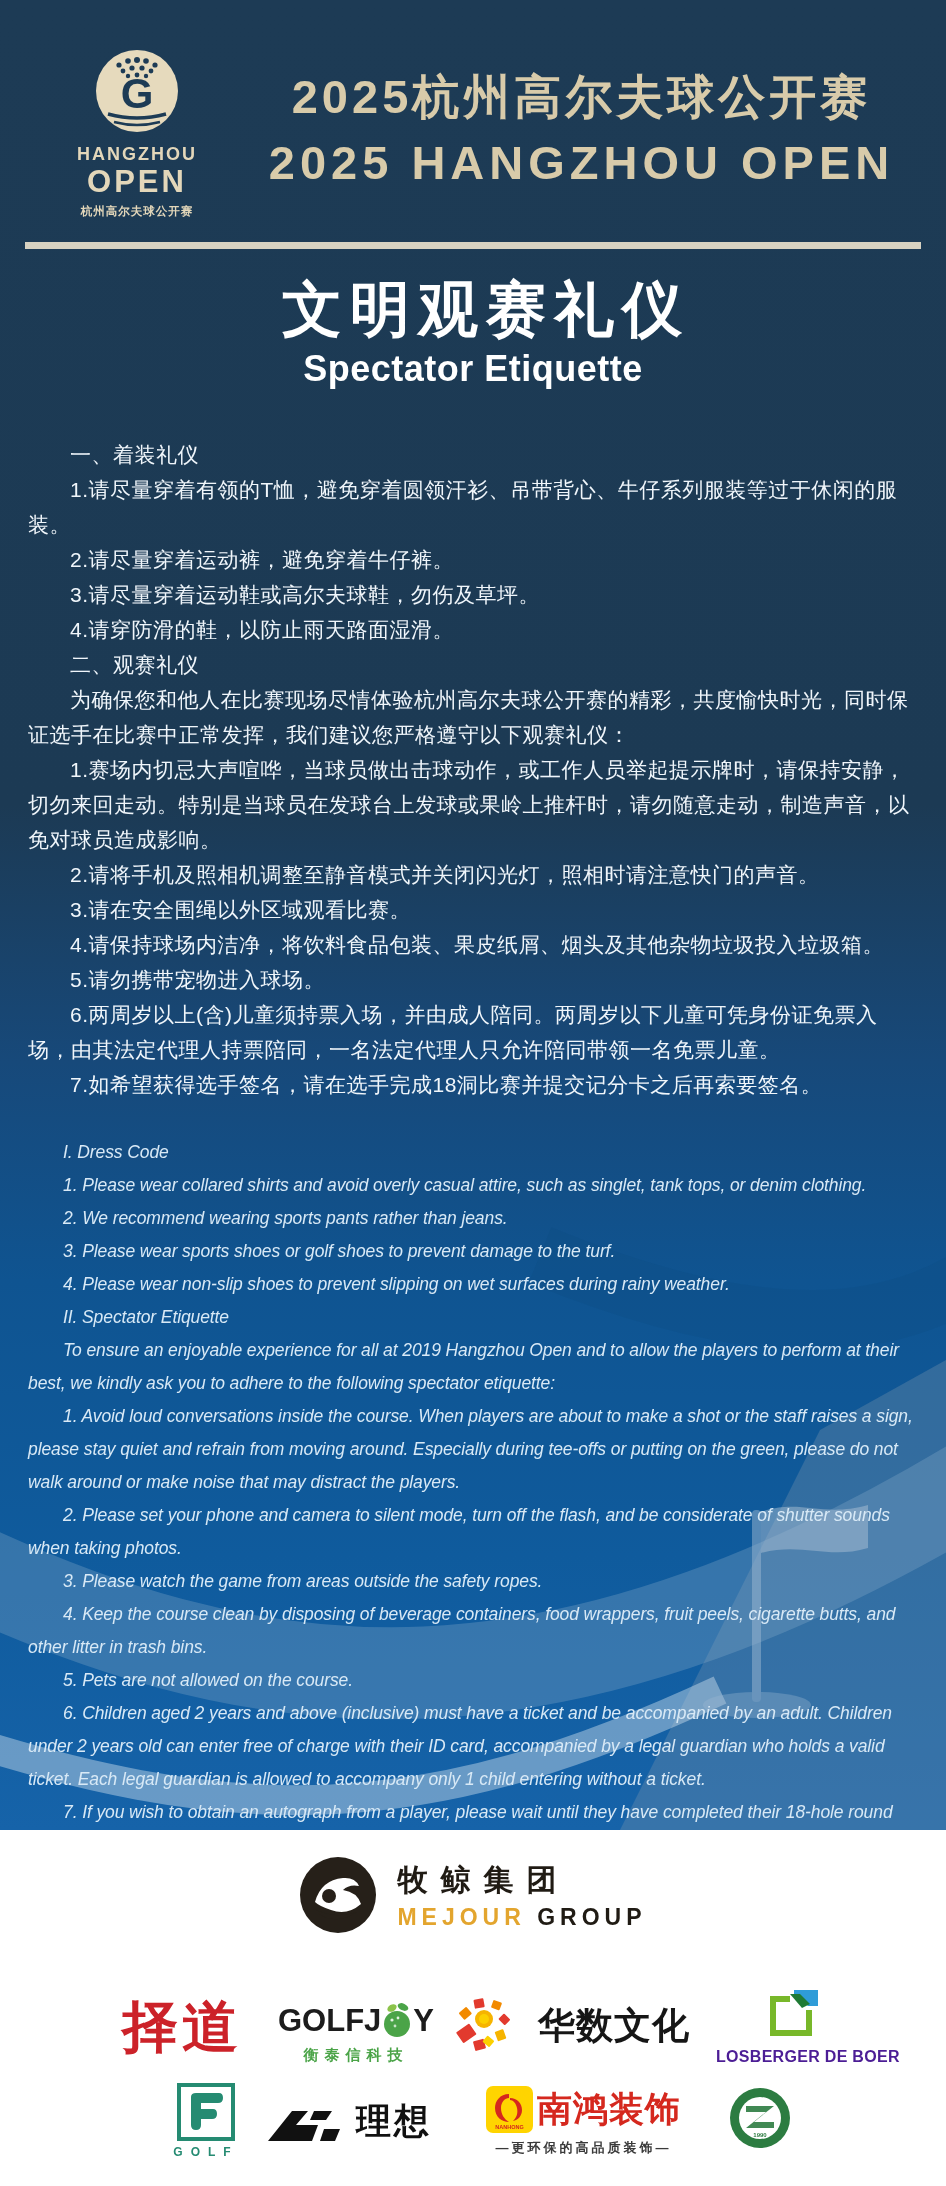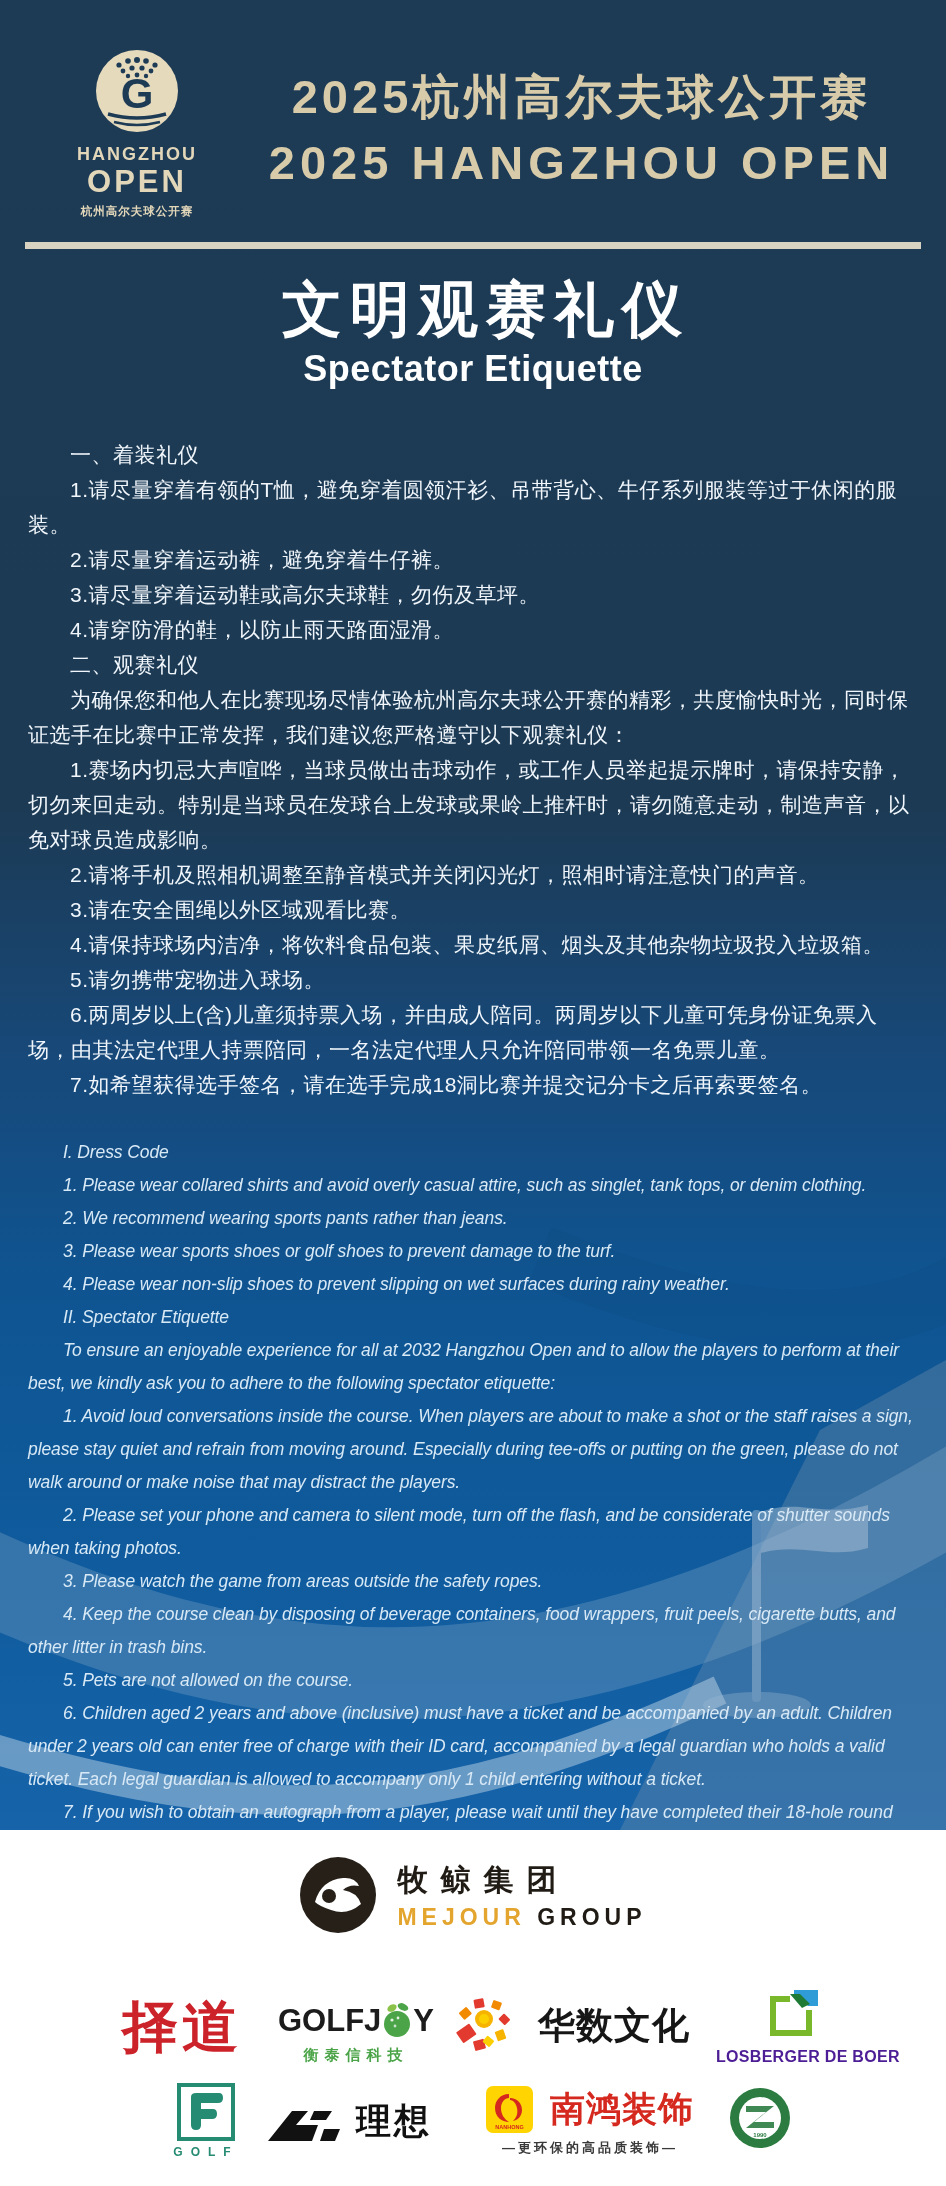--- a/index.html
+++ b/index.html
@@ -44,21 +44,21 @@
   .gj-sub{font-size:15px;color:#4ba448;font-weight:bold;letter-spacing:6px;margin-top:7px;white-space:nowrap;}
   .huashu{left:452px;top:163px;display:flex;align-items:center;gap:22px;}
   .hs-name{font-size:37px;font-weight:900;color:#161616;letter-spacing:1px;}
   .losberger{left:716px;top:160px;width:150px;}
   .lb-text{font-size:16px;color:#4c1d95;font-weight:600;letter-spacing:0.3px;margin-top:6px;white-space:nowrap;}
   .fila{left:160px;top:253px;width:92px;}
   .fila-golf{font-size:12px;font-weight:bold;color:#258b72;letter-spacing:8px;margin-top:4px;}
   .lixiang{left:268px;top:268px;display:flex;align-items:flex-end;gap:14px;}
   .lx-name{font-size:35px;font-weight:900;color:#111;letter-spacing:3px;}
   .nanhong{left:486px;top:256px;}
-  .nh-row{display:flex;align-items:center;gap:17px;}
+  .nh-row{display:flex;align-items:center;gap:4px;}
   .nh-name{font-size:35px;font-weight:900;color:#d5281e;letter-spacing:1px;}
   .nh-tag{font-size:13px;color:#3a3a3a;font-weight:bold;letter-spacing:3px;margin-top:6px;white-space:nowrap;}
   .badge{left:728px;top:256px;}
   .watermark{position:absolute;right:8px;bottom:12px;font-size:27px;font-weight:bold;color:#8f8f8f;
      letter-spacing:1px;
      text-shadow:-1px -1px 0 #fff,1px -1px 0 #fff,-1px 1px 0 #fff,1px 1px 0 #fff,0 2px 0 #fff,2px 0 0 #fff;}
 </style>
 </head>
 <body>
 
@@ -131,21 +131,21 @@
         <p>6.两周岁以上(含)儿童须持票入场，并由成人陪同。两周岁以下儿童可凭身份证免票入场，由其法定代理人持票陪同，一名法定代理人只允许陪同带领一名免票儿童。</p>
         <p>7.如希望获得选手签名，请在选手完成18洞比赛并提交记分卡之后再索要签名。</p>
       </div>
       <div class="en-block">
         <p>I. Dress Code</p>
         <p>1. Please wear collared shirts and avoid overly casual attire, such as singlet, tank tops, or denim clothing.</p>
         <p>2. We recommend wearing sports pants rather than jeans.</p>
         <p>3. Please wear sports shoes or golf shoes to prevent damage to the turf.</p>
         <p>4. Please wear non-slip shoes to prevent slipping on wet surfaces during rainy weather.</p>
         <p>II. Spectator Etiquette</p>
-        <p>To ensure an enjoyable experience for all at 2032 Hangzhou Open and to allow the players to perform at their best, we kindly ask you to adhere to the following spectator etiquette:</p>
+        <p>To ensure an enjoyable experience for all at 2019 Hangzhou Open and to allow the players to perform at their best, we kindly ask you to adhere to the following spectator etiquette:</p>
         <p>1. Avoid loud conversations inside the course. When players are about to make a shot or the staff raises a sign, please stay quiet and refrain from moving around. Especially during tee-offs or putting on the green, please do not walk around or make noise that may distract the players.</p>
         <p>2. Please set your phone and camera to silent mode, turn off the flash, and be considerate of shutter sounds when taking photos.</p>
         <p>3. Please watch the game from areas outside the safety ropes.</p>
         <p>4. Keep the course clean by disposing of beverage containers, food wrappers, fruit peels, cigarette butts, and other litter in trash bins.</p>
         <p>5. Pets are not allowed on the course.</p>
         <p>6. Children aged 2 years and above (inclusive) must have a ticket and be accompanied by an adult. Children under 2 years old can enter free of charge with their ID card, accompanied by a legal guardian who holds a valid ticket. Each legal guardian is allowed to accompany only 1 child entering without a ticket.</p>
         <p>7. If you wish to obtain an autograph from a player, please wait until they have completed their 18-hole round and submitted their scorecard.</p>
       </div>
     </div>
   </div>

